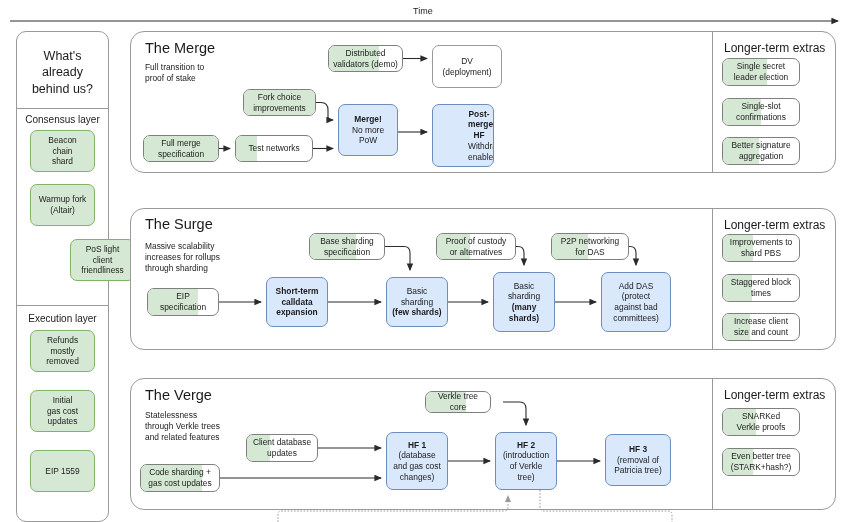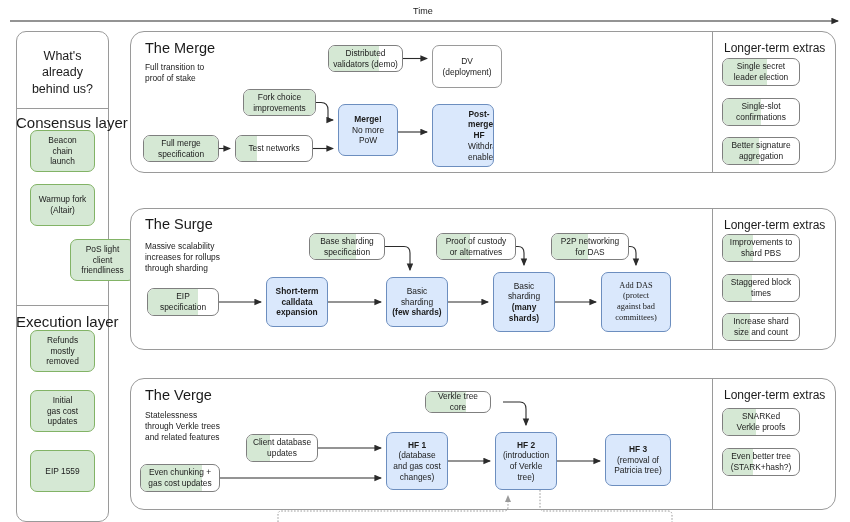--- a/index.html
+++ b/index.html
@@ -97,21 +97,21 @@
     color: #1b1b1b;
   }
   .extras-title {
     position: absolute;
     font-size: 12px;
     color: #1b1b1b;
     white-space: nowrap;
   }
   .side-head {
     position: absolute;
-    font-size: 15px;
+    font-size: 10px;
     color: #1b1b1b;
     text-align: center;
     white-space: nowrap;
   }
   .side-title {
     position: absolute;
     font-size: 12.5px;
     line-height: 1.3;
     color: #1b1b1b;
     text-align: center;
@@ -144,21 +144,21 @@
     <span>behind us?</span>
   </div>
 
   <div class="divider-h" style="left:16px; top:108px; width:93px;"></div>
   <div class="side-head" style="left:16px; top:114px; width:93px;"><span>Consensus layer</span></div>
 
   <div class="node n-green" style="left:30px; top:130px; width:65px; height:42px;">
     <span class="lbl">
       <span>Beacon</span><br>
       <span>chain</span><br>
-      <span>launch</span>
+      <span>shard</span>
     </span>
   </div>
   <div class="node n-green" style="left:30px; top:184px; width:65px; height:42px;">
     <span class="lbl">
       <span>Warmup fork</span><br>
       <span>(Altair)</span>
     </span>
   </div>
   <div class="node n-green" style="left:30px; top:239px; width:65px; height:42px;margin-left:40px;">
     <span class="lbl">
@@ -329,21 +329,21 @@
     </span>
   </div>
   <div class="node n-blue" style="left:493px; top:272px; width:62px; height:60px;">
     <span class="lbl">
       <span>Basic</span><br>
       <span>sharding</span><br>
       <b>(many</b><br>
       <b>shards)</b>
     </span>
   </div>
-  <div class="node n-blue" style="left:601px; top:272px; width:70px; height:60px;font-family:Liberation Serif, serif;">
+  <div class="node n-blue" style="left:601px; top:272px; width:70px; height:60px;">
     <span class="lbl">
       <span>Add DAS</span><br>
       <span>(protect</span><br>
       <span>against bad</span><br>
       <span>committees)</span>
     </span>
   </div>
 
   <div class="extras-title" style="left:724px; top:218px;">Longer-term extras</div>
   <div class="node n-progress" style="left:722px; top:234px; width:78px; height:28px;">
@@ -356,21 +356,21 @@
   <div class="node n-progress" style="left:722px; top:274px; width:78px; height:28px;">
     <span class="fill" style="width:38%"></span>
     <span class="lbl">
       <span>Staggered block</span><br>
       <span>times</span>
     </span>
   </div>
   <div class="node n-progress" style="left:722px; top:313px; width:78px; height:28px;">
     <span class="fill" style="width:36%"></span>
     <span class="lbl">
-      <span>Increase shard</span><br>
+      <span>Increase client</span><br>
       <span>size and count</span>
     </span>
   </div>
 
   <div class="section-box" style="left:130px; top:378px; width:706px; height:132px;"></div>
   <div class="divider-v" style="left:712px; top:379px; height:130px;"></div>
 
   <div class="sec-title" style="left:145px; top:387px;">The Verge</div>
   <div class="sec-sub" style="left:145px; top:410px;">
     <span>Statelessness</span><br>
@@ -387,21 +387,21 @@
   <div class="node n-progress" style="left:246px; top:434px; width:72px; height:28px;">
     <span class="fill" style="width:33%"></span>
     <span class="lbl">
       <span>Client database</span><br>
       <span>updates</span>
     </span>
   </div>
   <div class="node n-progress" style="left:140px; top:464px; width:80px; height:28px;">
     <span class="fill" style="width:78%"></span>
     <span class="lbl">
-      <span>Even chunking +</span><br>
+      <span>Code sharding +</span><br>
       <span>gas cost updates</span>
     </span>
   </div>
 
   <div class="node n-blue" style="left:386px; top:432px; width:62px; height:58px;">
     <span class="lbl">
       <b>HF 1</b><br>
       <span>(database</span><br>
       <span>and gas cost</span><br>
       <span>changes)</span>

